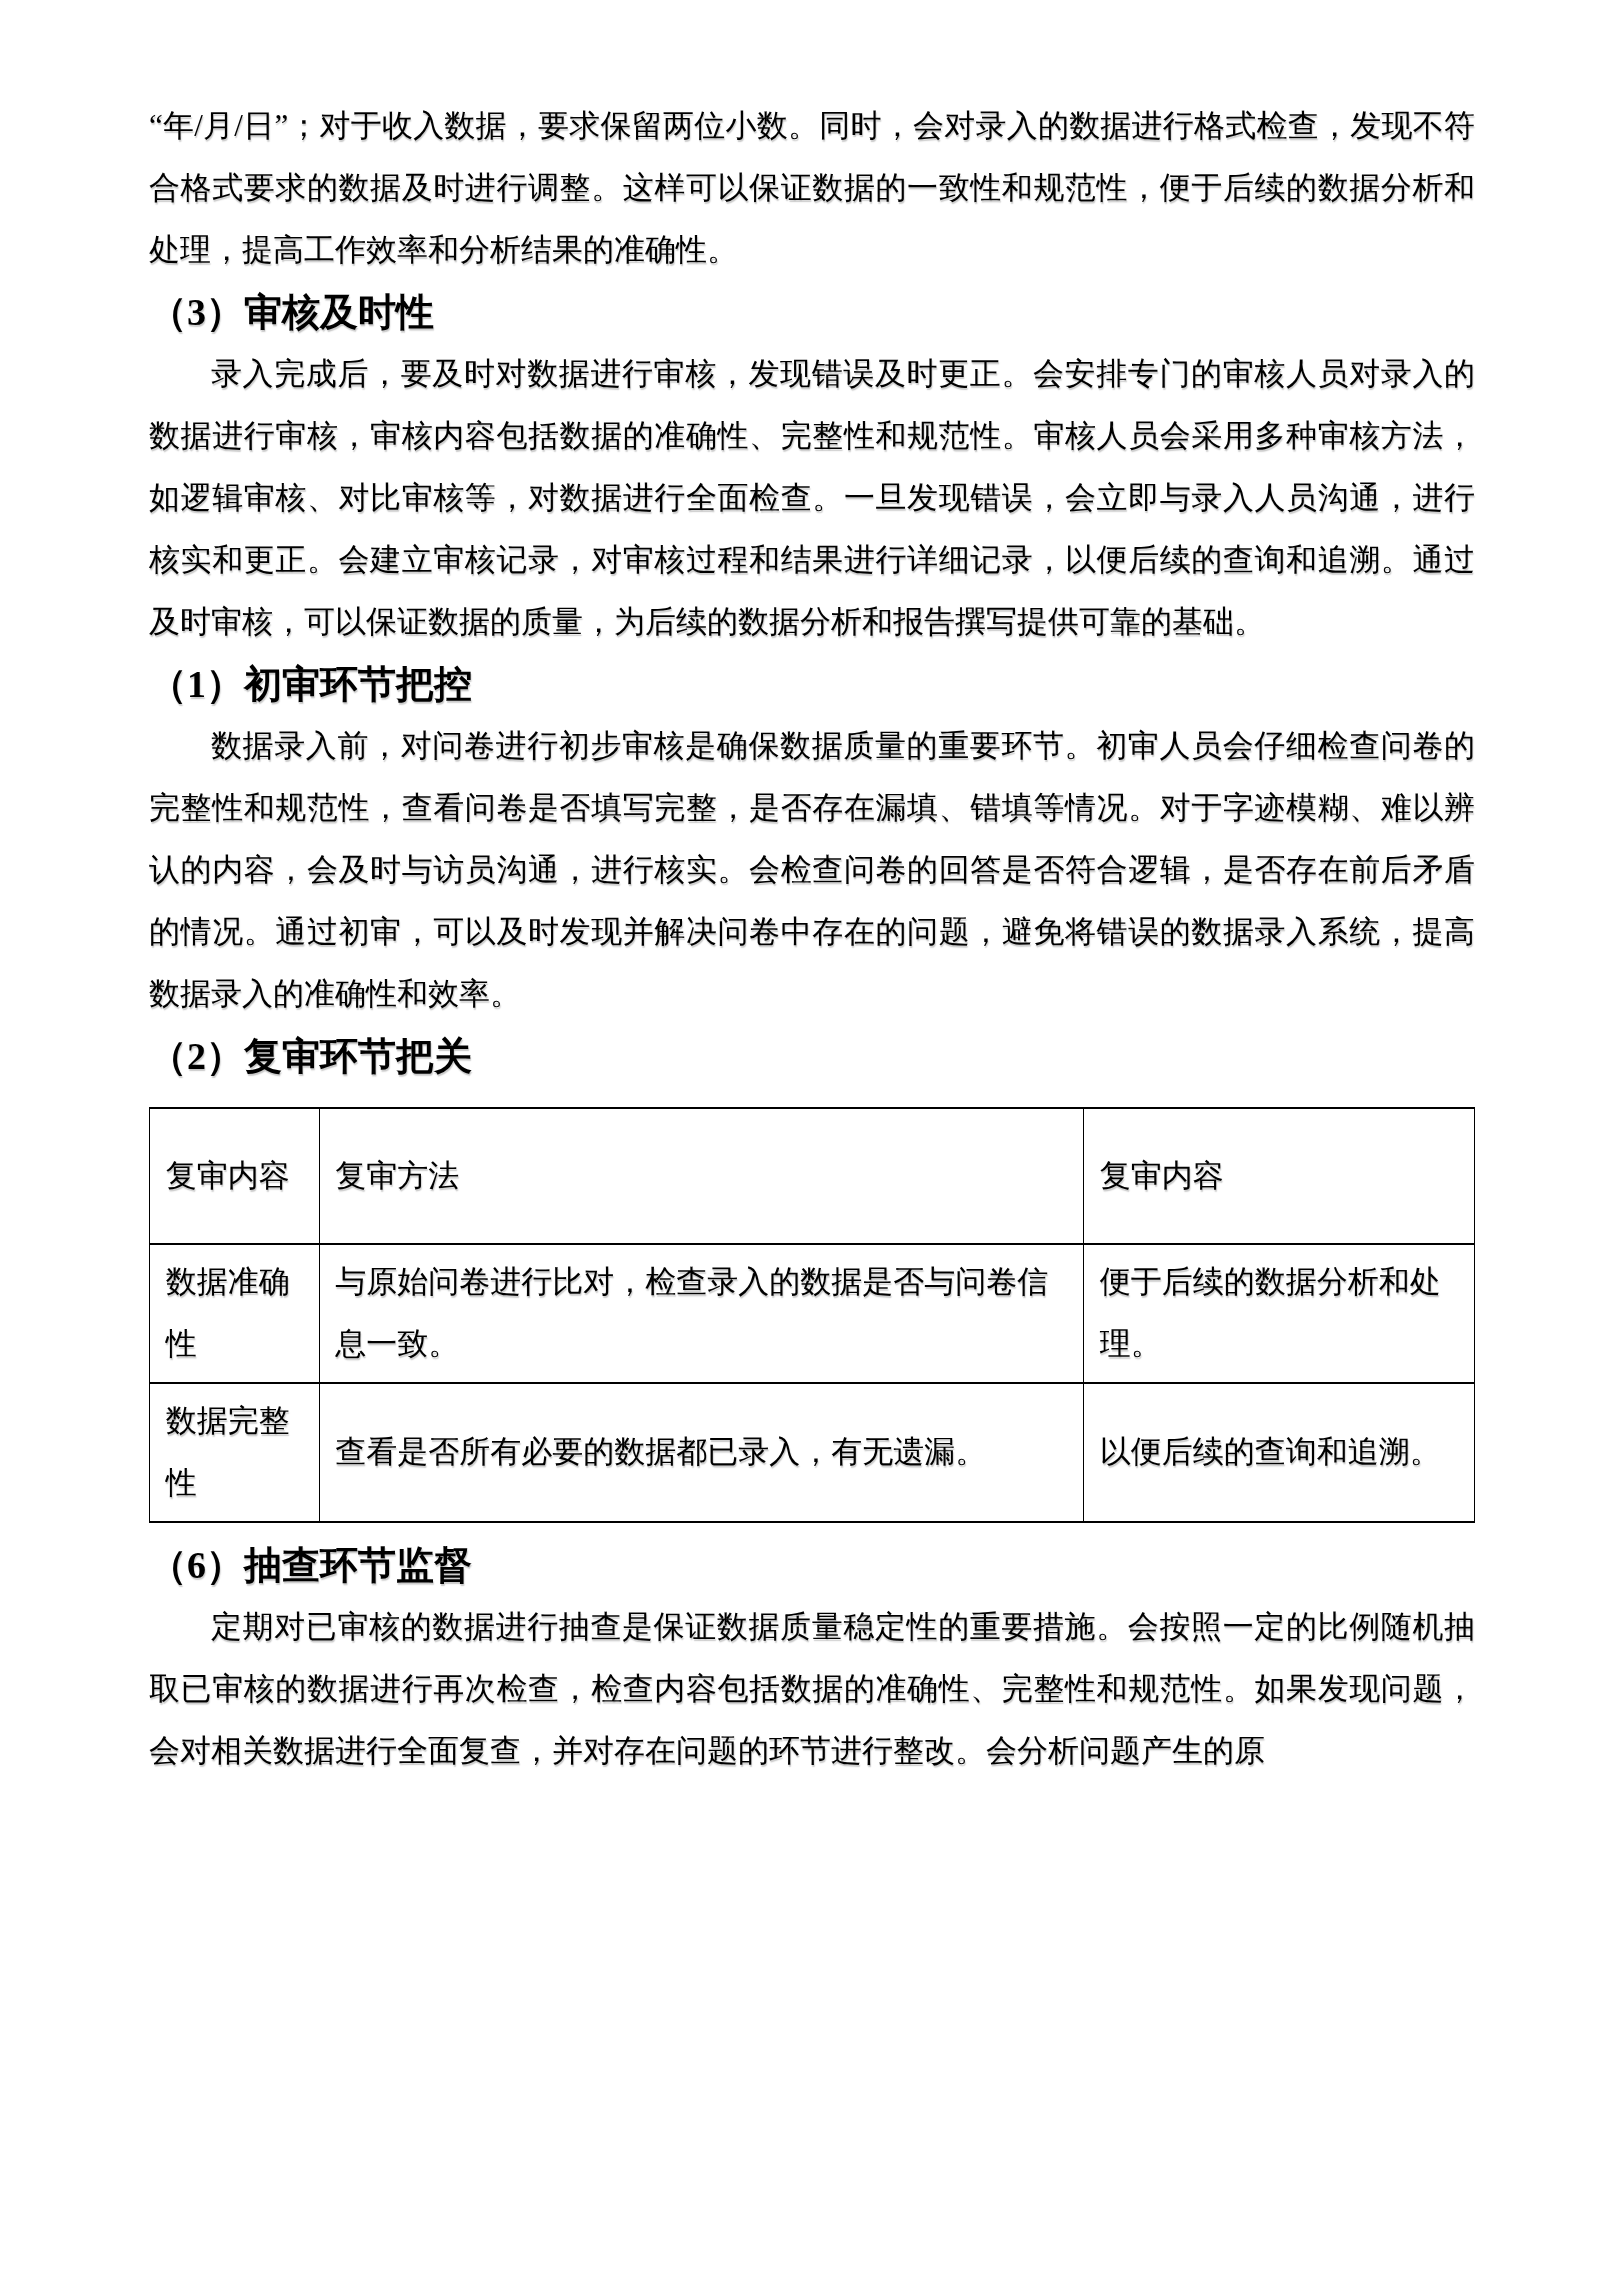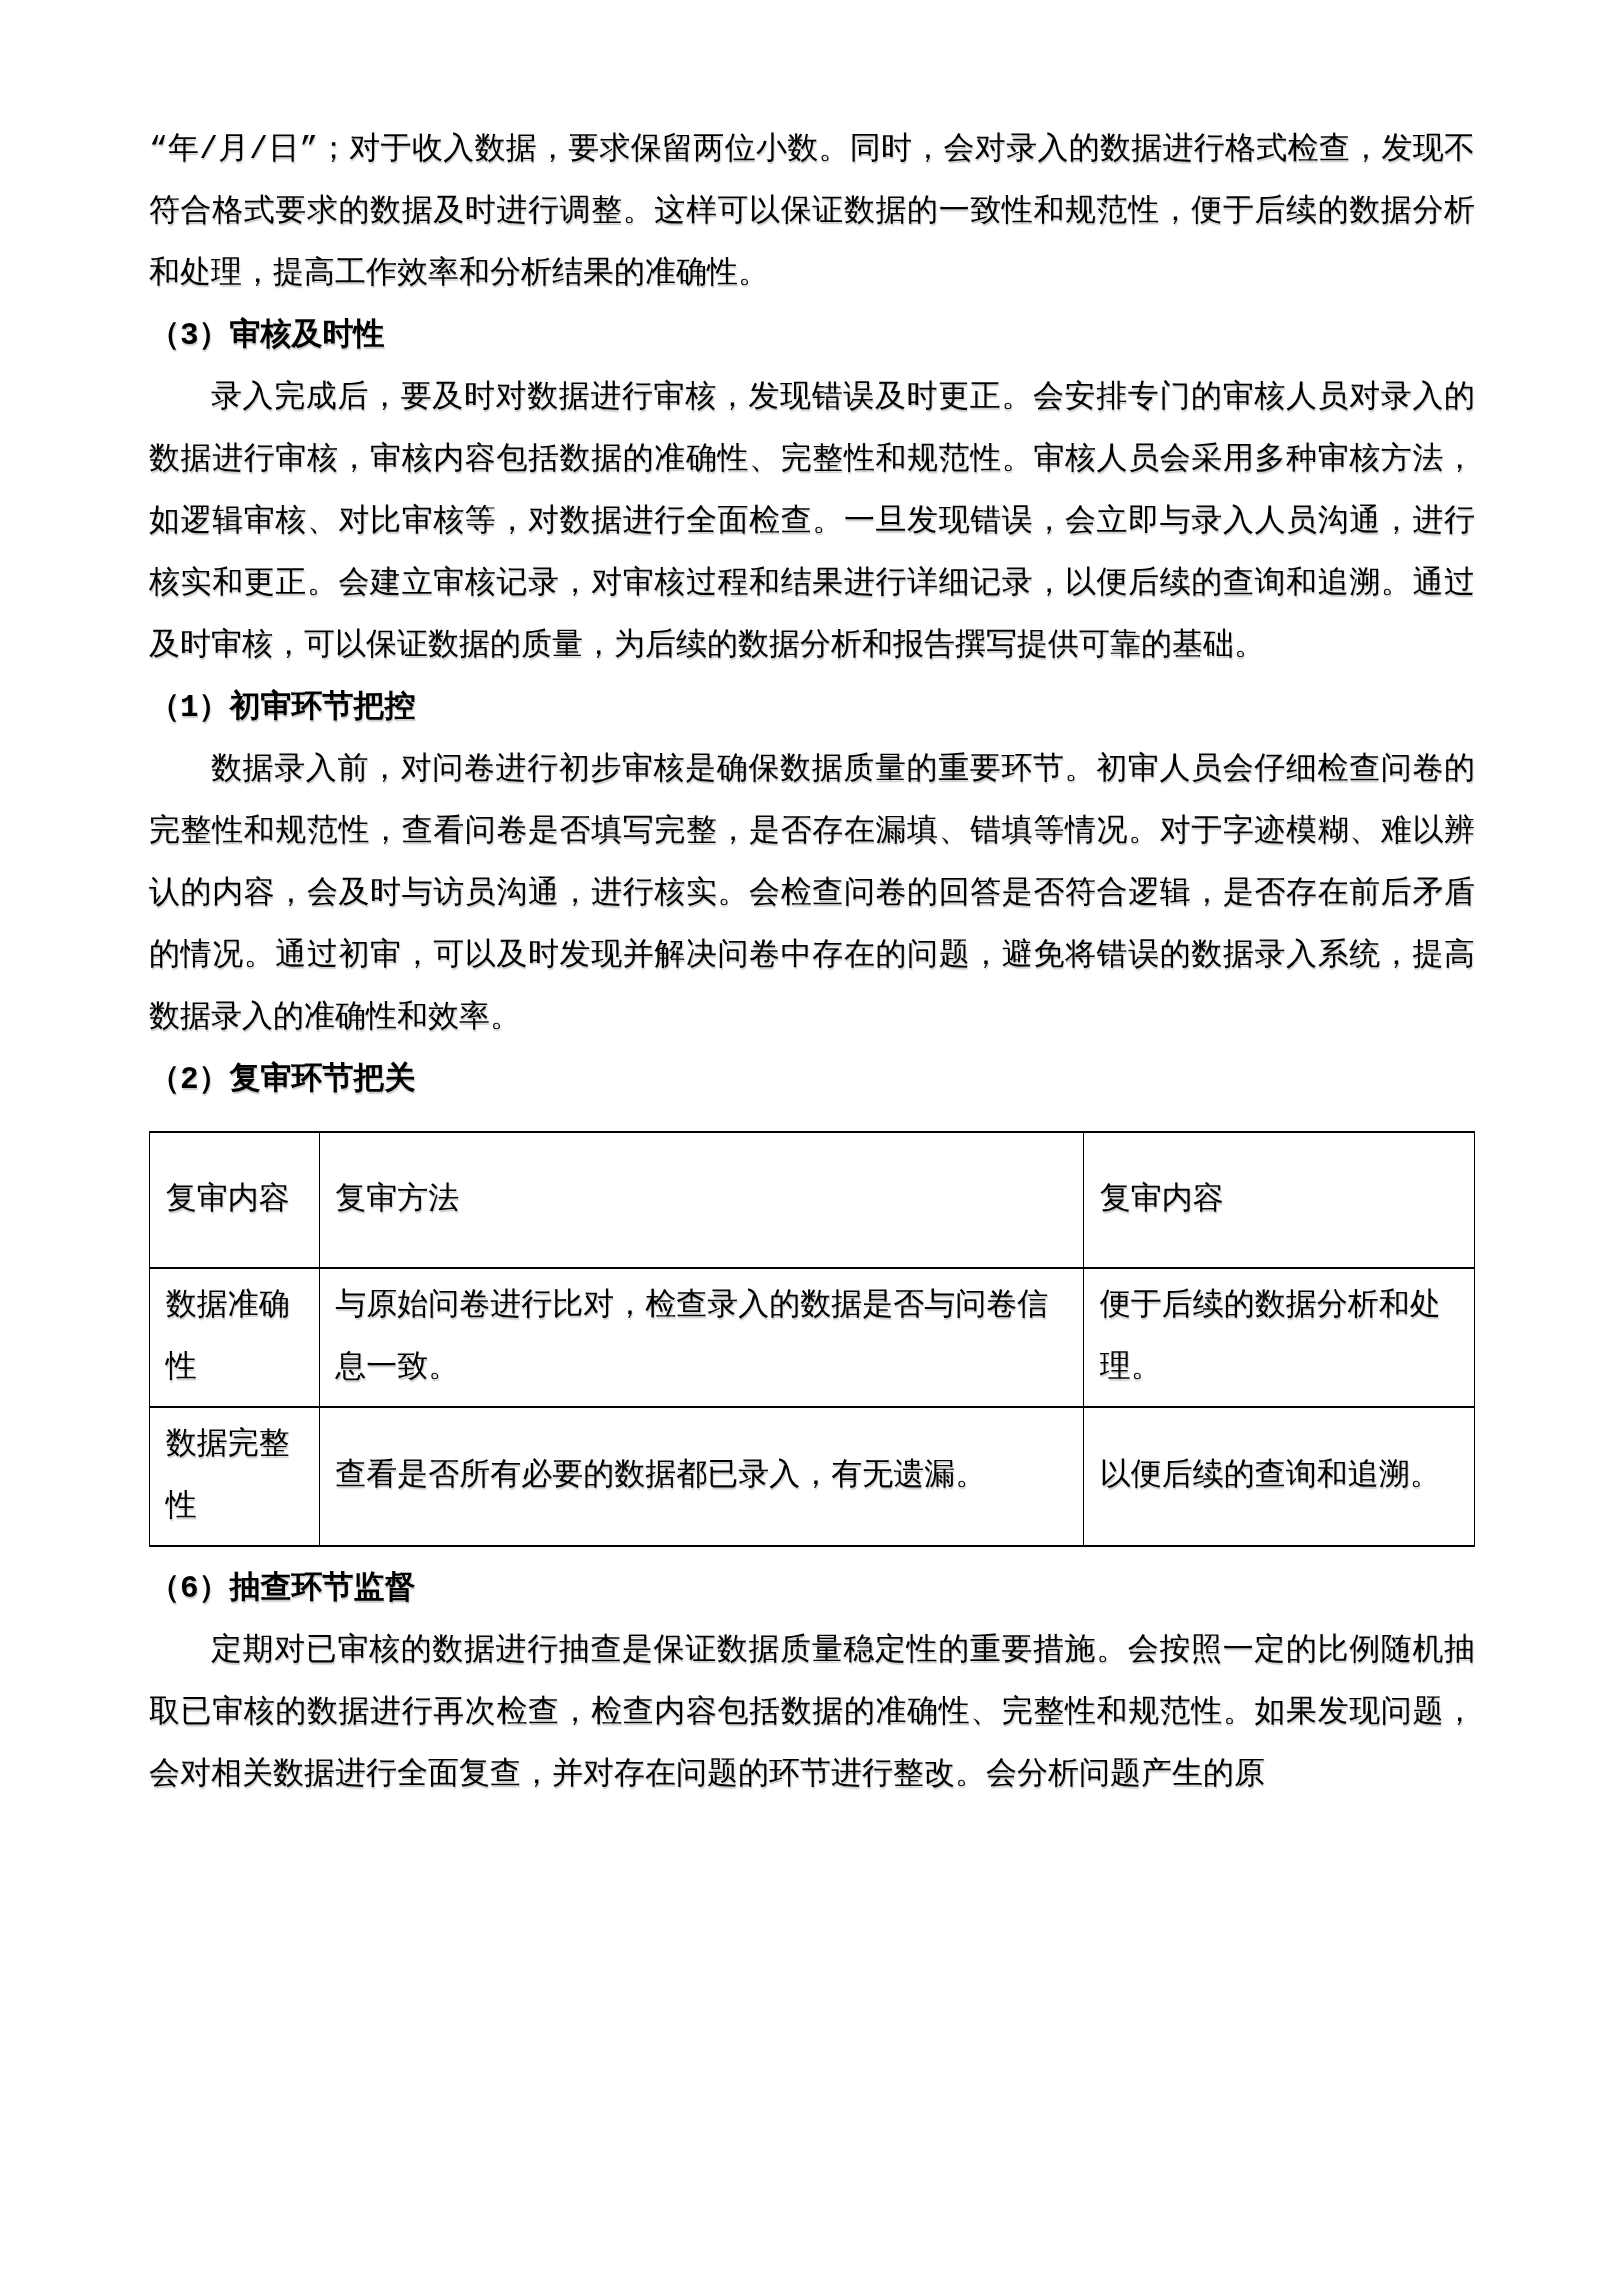--- a/index.html
+++ b/index.html
@@ -1,39 +1,39 @@
 <!DOCTYPE html>
 <html lang="zh" style="font-size:10.5px"><head>
 <meta charset="utf-8">
 <style>
   html, body { margin: 0; padding: 0; background: #ffffff; }
   .page {
     position: relative;
     width: 1623px;
     height: 2295px;
     box-sizing: border-box;
-    padding: 119px 148px 0 149px;
+    padding: 95px 148px 0 149px;
     background: #ffffff;
-    font-family: Liberation Mono, monospace;
+    font-family: Liberation Serif, serif;
     font-size: 31px;
     color: #000000;
     line-height: 62px;
     overflow: hidden;
   }
   .par {
     margin: 0;
     text-align: justify;
     text-indent: 2em;
     text-shadow: 0.7px 2px 1.3px rgba(0,0,0,0.22);
     word-break: break-all;
   }
   .par.no-indent { text-indent: 0; }
   .heading {
     margin: 0;
-    font-size: 31px;
+    font-size: 38px;
     font-weight: bold;
     line-height: 62px;
     text-shadow: 0.7px 2px 1.3px rgba(0,0,0,0.22);
   }
   table.review {
     border-collapse: collapse;
     width: 100%;
     margin: 19.6px 0 11.8px 0;
     table-layout: fixed;
   }

